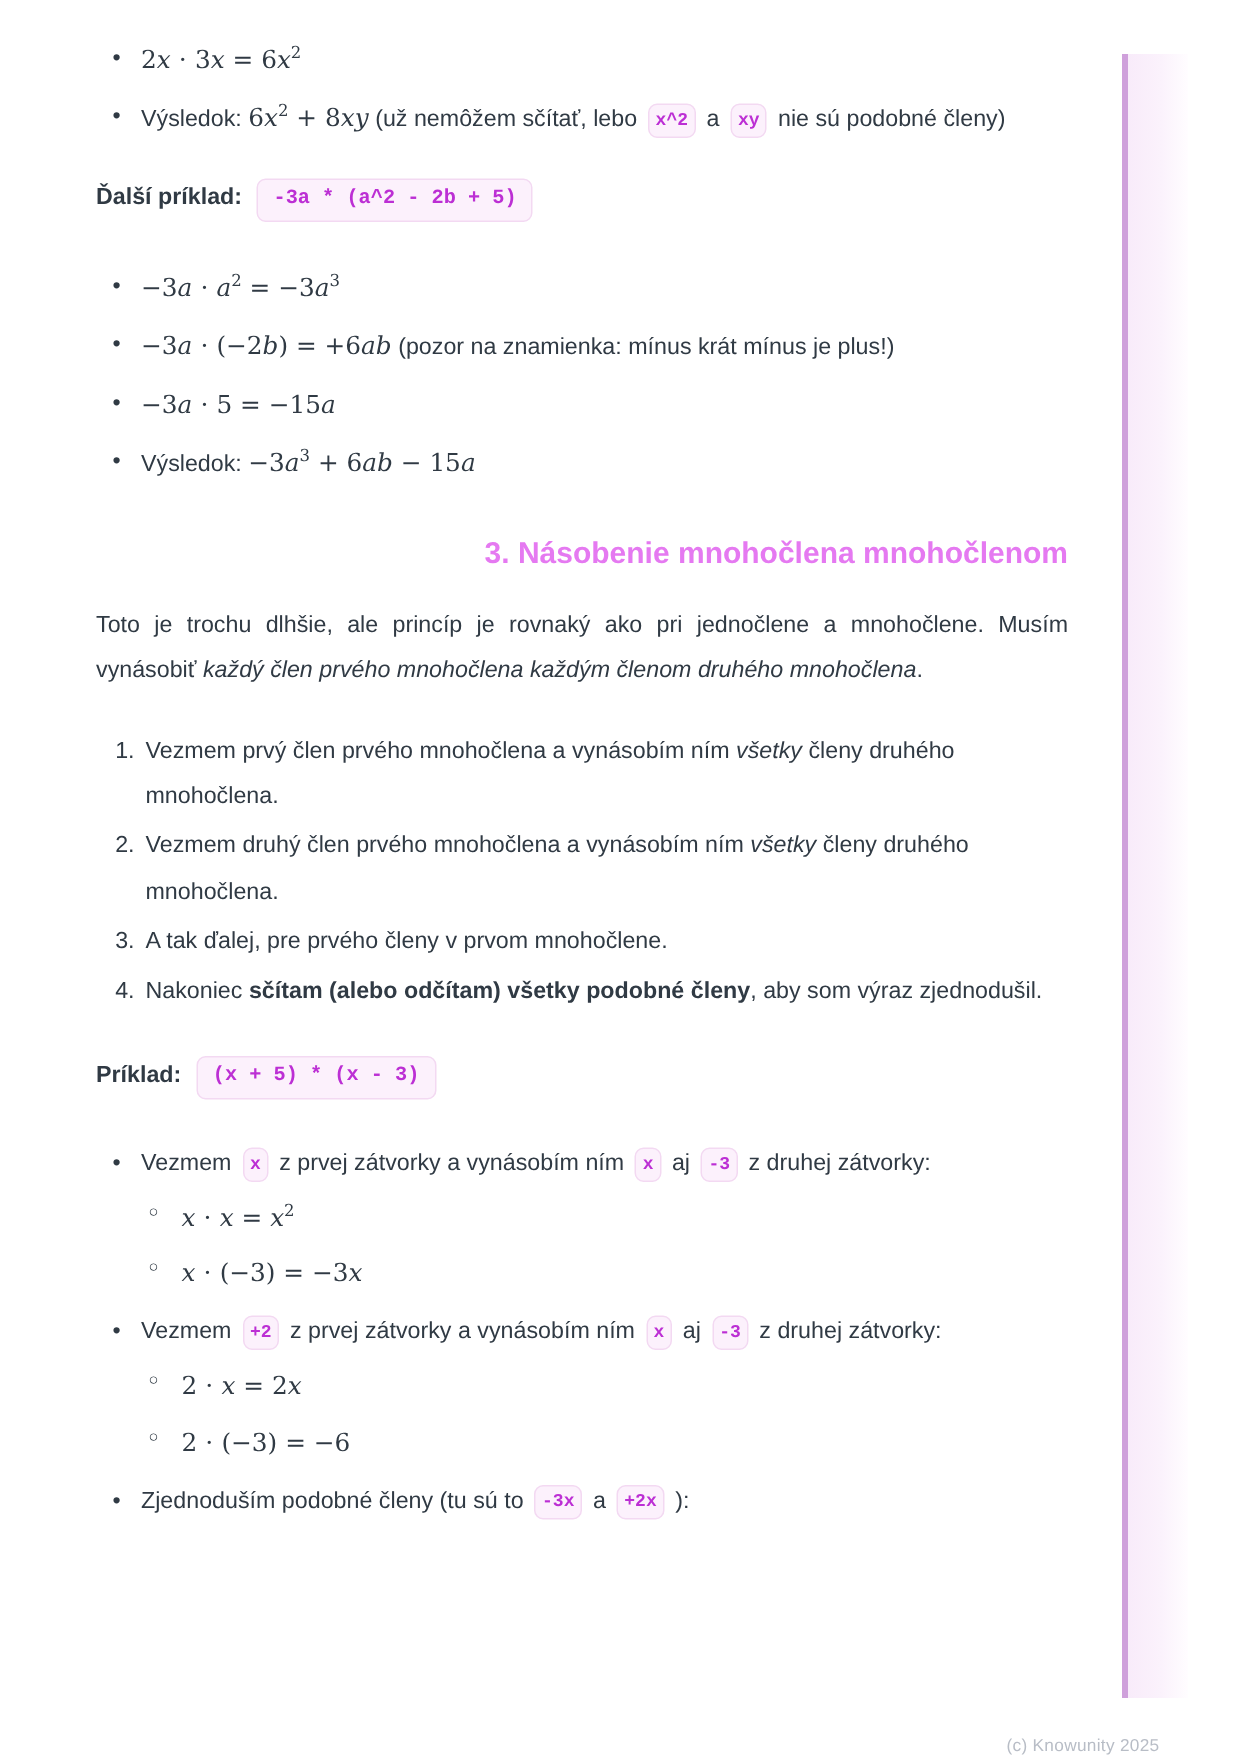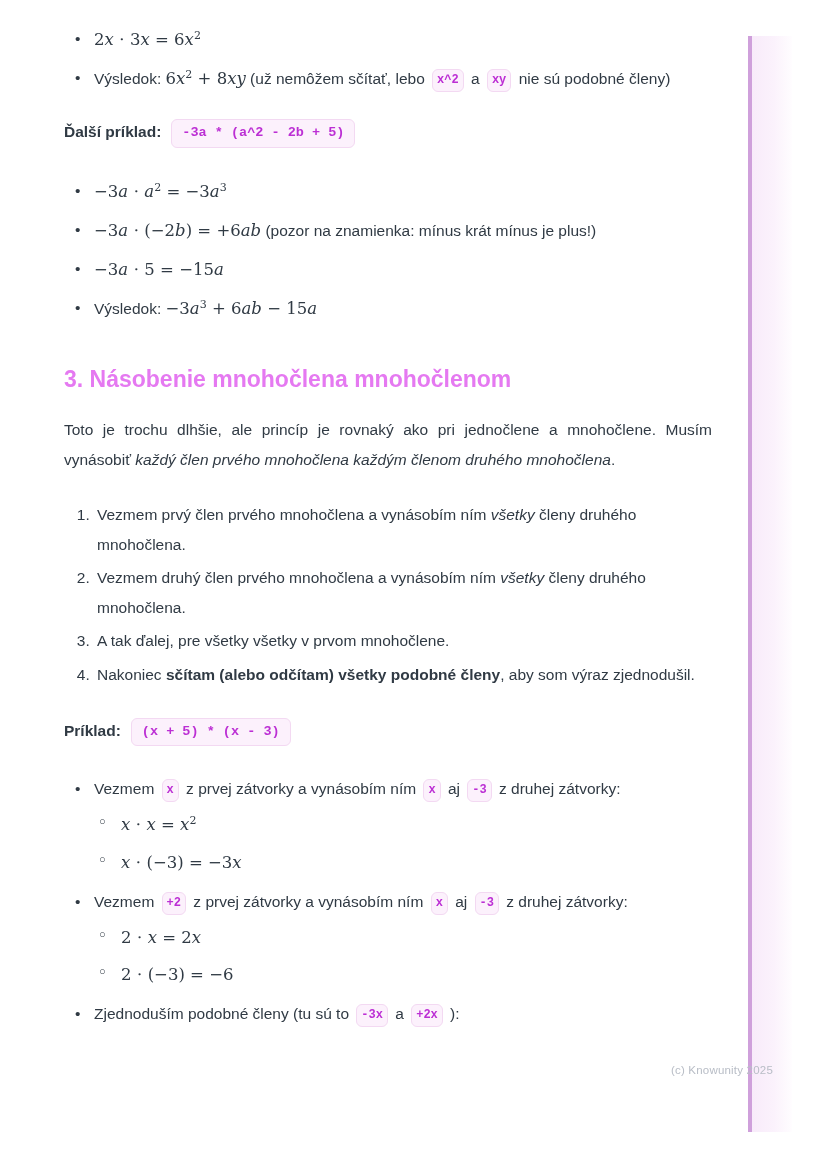--- a/index.html
+++ b/index.html
@@ -7,22 +7,23 @@
     width:828px;height:1171px;position:relative;overflow:hidden;
     background:#ffffff;color:#303a44;
     font-family:"Liberation Sans",sans-serif;
   }
   .doc{
     position:absolute;left:64px;top:17px;width:648px;
     font-size:15.5px;line-height:1.95;
   }
   
   h2.heading{
-    font-size:23px;font-weight:700;line-height:1.3;
-    margin:40px 0 20px;
+    font-size:20px;font-weight:700;line-height:1.3;
+    margin:30px 0 20px;
+    text-align:right;
   }
   
   p.para{margin:0 0 24px;text-align:justify}
   
   ul.bullets{list-style:none;margin:0 0 22px;padding:0}
   ul.bullets>li{position:relative;padding-left:30px;margin:7px 0}
   ul.bullets>li::before{content:"•";position:absolute;left:11px;top:0;color:#303a44}
   
   ol.numbered{margin:0 0 26px;padding:0 0 0 30px}
   ol.numbered>li{margin:3px 0;padding-left:3px}
@@ -47,21 +48,21 @@
   .math .mi{font-style:italic}
   .math .mr,.math .mo{font-style:normal}
   .math sup{font-size:11px;line-height:0;vertical-align:super}
   em{font-style:italic}
   strong{font-weight:700}
   
   .side-line{position:absolute;left:748px;top:36px;width:4px;height:1096px;z-index:1}
   .side-panel{position:absolute;left:752px;top:36px;width:40px;height:1096px;z-index:1}
   
   .copyright{
-    position:absolute;top:1064px;right:55px;z-index:3;
+    position:absolute;top:1158px;right:55px;z-index:3;
     font-size:11.5px;letter-spacing:.2px;
   }
 </style>
 </head>
 <body style="background: rgb(255, 255, 255); color: rgb(48, 58, 68);">
 
 <div class="page">
   <div class="doc" id="doc-content">
       <ul class="bullets">
         <li><span class="math"><span class="mr">2</span><span class="mi">x</span><span class="mo"> ⋅ </span><span class="mr">3</span><span class="mi">x</span><span class="mo"> = </span><span class="mr">6</span><span class="mi">x</span><sup>2</sup></span></li>
@@ -72,21 +73,21 @@
         <li><span class="math"><span class="mr">−3</span><span class="mi">a</span><span class="mo"> ⋅ </span><span class="mi">a</span><sup>2</sup><span class="mo"> = </span><span class="mr">−3</span><span class="mi">a</span><sup>3</sup></span></li>
         <li><span class="math"><span class="mr">−3</span><span class="mi">a</span><span class="mo"> ⋅ </span><span class="mr">(−2</span><span class="mi">b</span><span class="mr">)</span><span class="mo"> = </span><span class="mr">+6</span><span class="mi">ab</span></span> (pozor na znamienka: mínus krát mínus je plus!)</li>
         <li><span class="math"><span class="mr">−3</span><span class="mi">a</span><span class="mo"> ⋅ </span><span class="mr">5</span><span class="mo"> = </span><span class="mr">−15</span><span class="mi">a</span></span></li>
         <li>Výsledok: <span class="math"><span class="mr">−3</span><span class="mi">a</span><sup>3</sup><span class="mo"> + </span><span class="mr">6</span><span class="mi">ab</span><span class="mo"> − </span><span class="mr">15</span><span class="mi">a</span></span></li>
       </ul>
       <h2 class="heading" style="color: rgb(229, 121, 241);">3. Násobenie mnohočlena mnohočlenom</h2>
       <p class="para">Toto je trochu dlhšie, ale princíp je rovnaký ako pri jednočlene a mnohočlene. Musím vynásobiť <em>každý člen prvého mnohočlena každým členom druhého mnohočlena</em>.</p>
       <ol class="numbered">
         <li>Vezmem prvý člen prvého mnohočlena a vynásobím ním <em>všetky</em> členy druhého mnohočlena.</li>
         <li>Vezmem druhý člen prvého mnohočlena a vynásobím ním <em>všetky</em> členy druhého mnohočlena.</li>
-        <li>A tak ďalej, pre všetky všetky v prvom mnohočlene.</li>
+        <li>A tak ďalej, pre prvého členy v prvom mnohočlene.</li>
         <li>Nakoniec <strong>sčítam (alebo odčítam) všetky podobné členy</strong>, aby som výraz zjednodušil.</li>
       </ol>
       <div class="example"><span>Príklad:</span><span class="chip" style="color: rgb(188, 47, 212); background: rgb(252, 241, 252); border-color: rgb(243, 217, 242);">(x + 5) * (x - 3)</span></div>
       <ul class="bullets">
         <li>Vezmem <span class="chip" style="color: rgb(188, 47, 212); background: rgb(252, 241, 252); border-color: rgb(243, 217, 242);">x</span> z prvej zátvorky a vynásobím ním <span class="chip" style="color: rgb(188, 47, 212); background: rgb(252, 241, 252); border-color: rgb(243, 217, 242);">x</span> aj <span class="chip" style="color: rgb(188, 47, 212); background: rgb(252, 241, 252); border-color: rgb(243, 217, 242);">-3</span> z druhej zátvorky:<ul class="sub">
             <li><span class="math"><span class="mi">x</span><span class="mo"> ⋅ </span><span class="mi">x</span><span class="mo"> = </span><span class="mi">x</span><sup>2</sup></span></li>
             <li><span class="math"><span class="mi">x</span><span class="mo"> ⋅ </span><span class="mr">(−3)</span><span class="mo"> = </span><span class="mr">−3</span><span class="mi">x</span></span></li>
           </ul></li>
         <li>Vezmem <span class="chip" style="color: rgb(188, 47, 212); background: rgb(252, 241, 252); border-color: rgb(243, 217, 242);">+2</span> z prvej zátvorky a vynásobím ním <span class="chip" style="color: rgb(188, 47, 212); background: rgb(252, 241, 252); border-color: rgb(243, 217, 242);">x</span> aj <span class="chip" style="color: rgb(188, 47, 212); background: rgb(252, 241, 252); border-color: rgb(243, 217, 242);">-3</span> z druhej zátvorky:<ul class="sub">
             <li><span class="math"><span class="mr">2</span><span class="mo"> ⋅ </span><span class="mi">x</span><span class="mo"> = </span><span class="mr">2</span><span class="mi">x</span></span></li>

